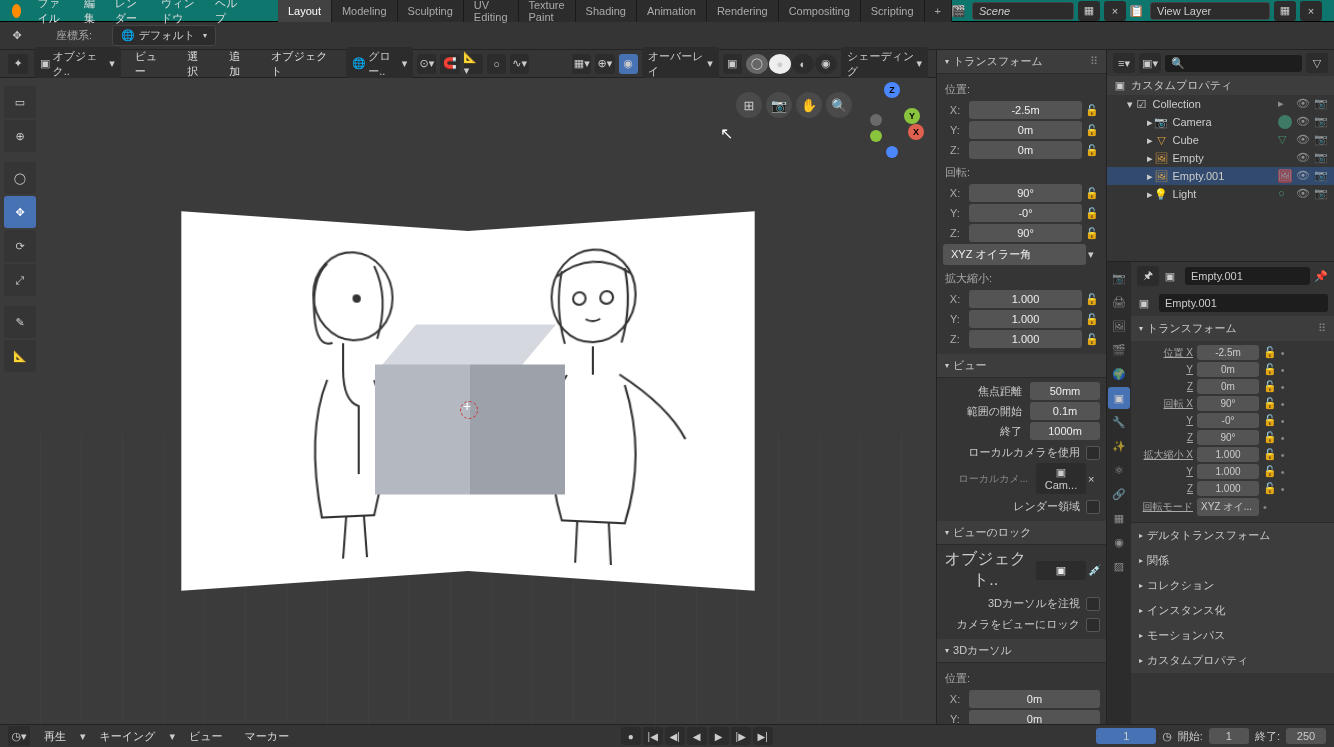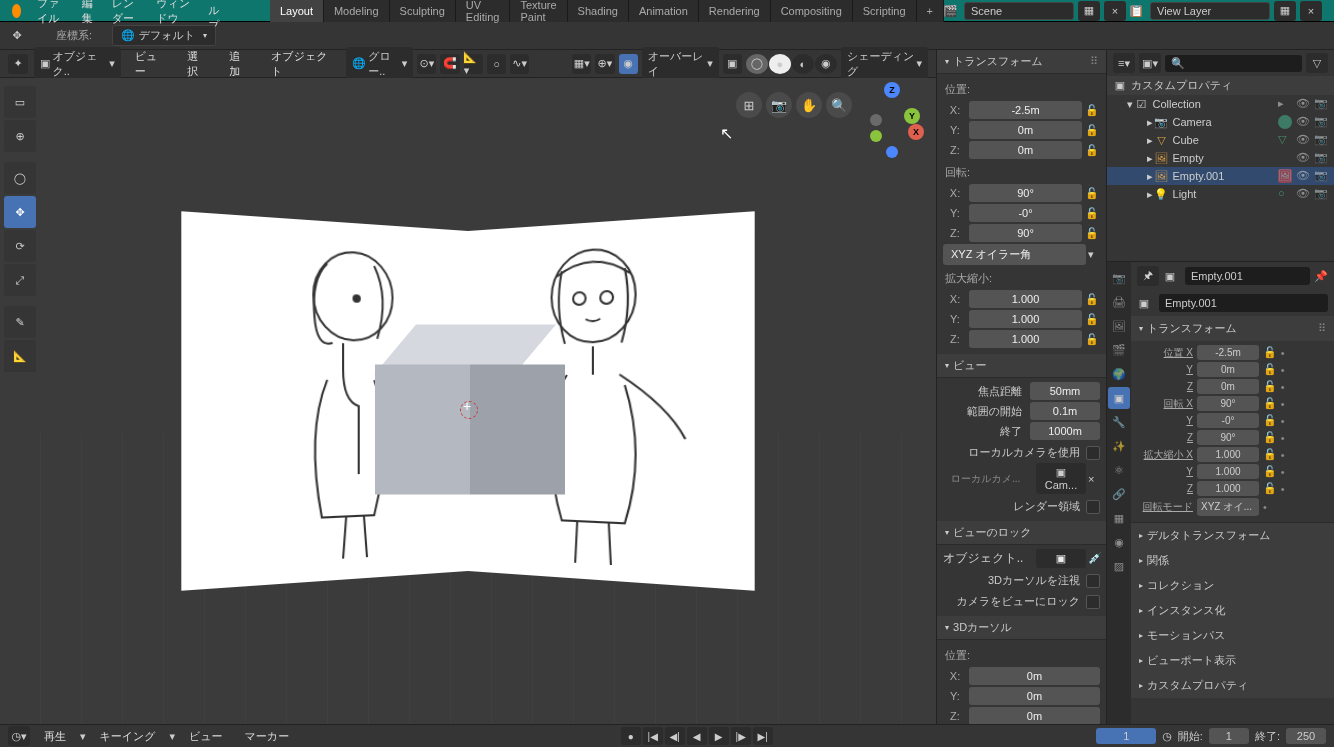--- a/index.html
+++ b/index.html
@@ -104,21 +104,21 @@
     <div class="ws-tab">Texture Paint</div>
     <div class="ws-tab">Shading</div>
     <div class="ws-tab">Animation</div>
     <div class="ws-tab">Rendering</div>
     <div class="ws-tab">Compositing</div>
     <div class="ws-tab">Scripting</div>
     <div class="ws-tab">+</div>
   </div>
   <div class="top-right">
     <div class="scene-icon">🎬</div>
-    <div class="top-field" style="width:110px;">
+    <div class="top-field" style="width:102px;font-style:italic;">
         <span>Scene</span>
       </div>
     <div class="hdr-btn-small">▦</div>
     <div class="hdr-btn-small">×</div>
     <div class="scene-icon">📋</div>
     <div class="top-field" style="width:120px;">
         <span>View Layer</span>
       </div>
     <div class="hdr-btn-small">▦</div>
     <div class="hdr-btn-small">×</div>
@@ -314,35 +314,35 @@
         </div>
       <div class="prop-row">
           <span style="flex:1;text-align:right;padding-right:6px">終了</span>
           <div class="prop-val" style="width:70px;flex:none">1000m</div>
         </div>
       <div class="checkbox-row">
           <span>ローカルカメラを使用</span>
           <div class="chk"></div>
         </div>
       <div class="prop-row">
-          <span style="flex:1;text-align:center;padding-right:6px;font-size:10px;color:#888">ローカルカメ...</span>
+          <span style="flex:1;text-align:right;padding-right:6px;font-size:10px;color:#888">ローカルカメ...</span>
           <div class="prop-val" style="width:50px;flex:none;font-size:10px;background:#2c2c2c"><span>▣ </span><span>Cam...</span></div>
           <span style="width:12px;cursor:pointer">×</span>
         </div>
       <div class="checkbox-row">
           <span>レンダー領域</span>
           <div class="chk"></div>
         </div>
     </div>
     <div class="panel-header">
         <span>ビューのロック</span>
       </div>
     <div class="panel-body">
       <div class="prop-row">
-          <span style="flex:1;text-align:left;padding-right:6px;font-size:12px">オブジェクト..</span>
+          <span style="flex:1;text-align:center;padding-right:6px;font-size:16px">オブジェクト..</span>
           <div class="prop-val" style="width:50px;flex:none;background:#2c2c2c">▣</div>
           <span style="width:12px;cursor:pointer">💉</span>
         </div>
       <div class="checkbox-row">
           <span>3Dカーソルを注視</span>
           <div class="chk"></div>
         </div>
       <div class="checkbox-row">
           <span>カメラをビューにロック</span>
           <div class="chk"></div>
@@ -549,23 +549,20 @@
         <div class="prop-section-hdr collapsed">
             <span>コレクション</span>
           </div>
         <div class="prop-section-hdr collapsed">
             <span>インスタンス化</span>
           </div>
         <div class="prop-section-hdr collapsed">
             <span>モーションパス</span>
           </div>
         <div class="prop-section-hdr collapsed">
-            <span>ビューポート表示</span>
-          </div>
-        <div class="prop-section-hdr collapsed">
             <span>カスタムプロパティ</span>
           </div>
       </div>
     </div>
   </div>
 </div>
 
 <div class="timeline">
   <div class="hdr-btn-small">◷▾</div>
   <span class="menu-item">再生</span>▾

